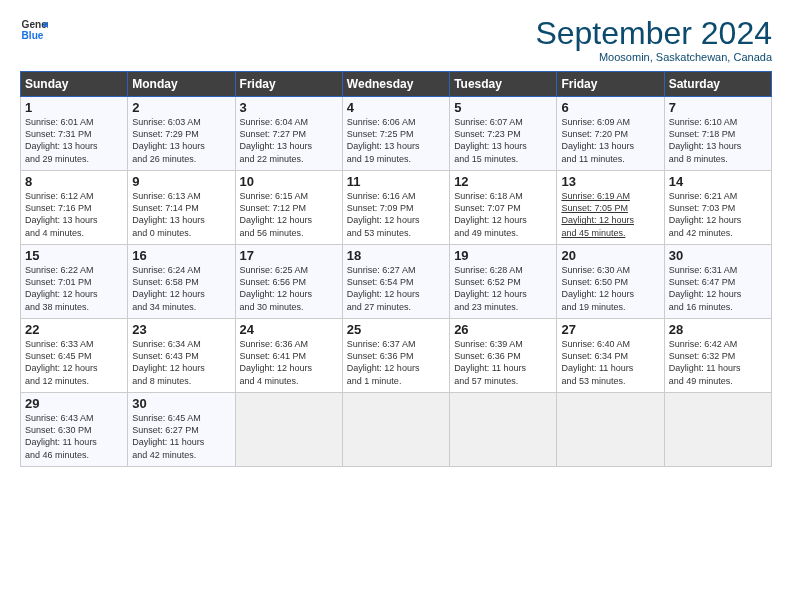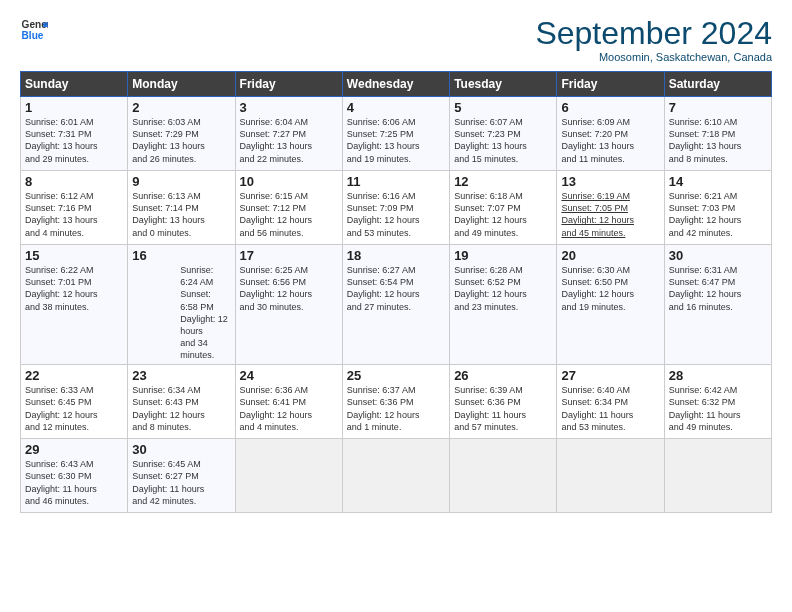--- a/index.html
+++ b/index.html
@@ -223,21 +223,21 @@
         <tr>
           <td>
             <span class="day-num">15</span>
             <div class="day-info" style="white-space: pre-line;">Sunrise: 6:22 AM
 Sunset: 7:01 PM
 Daylight: 12 hours
 and 38 minutes.</div>
           </td>
           <td>
             <span class="day-num">16</span>
-            <div class="day-info" style="white-space: pre-line; margin-left: 48px;">Sunrise: 6:24 AM
+            <div class="day-info" style="white-space: pre-line;">Sunrise: 6:24 AM
 Sunset: 6:58 PM
 Daylight: 12 hours
 and 34 minutes.</div>
           </td>
           <td>
             <span class="day-num">17</span>
             <div class="day-info" style="white-space: pre-line;">Sunrise: 6:25 AM
 Sunset: 6:56 PM
 Daylight: 12 hours
 and 30 minutes.</div>

